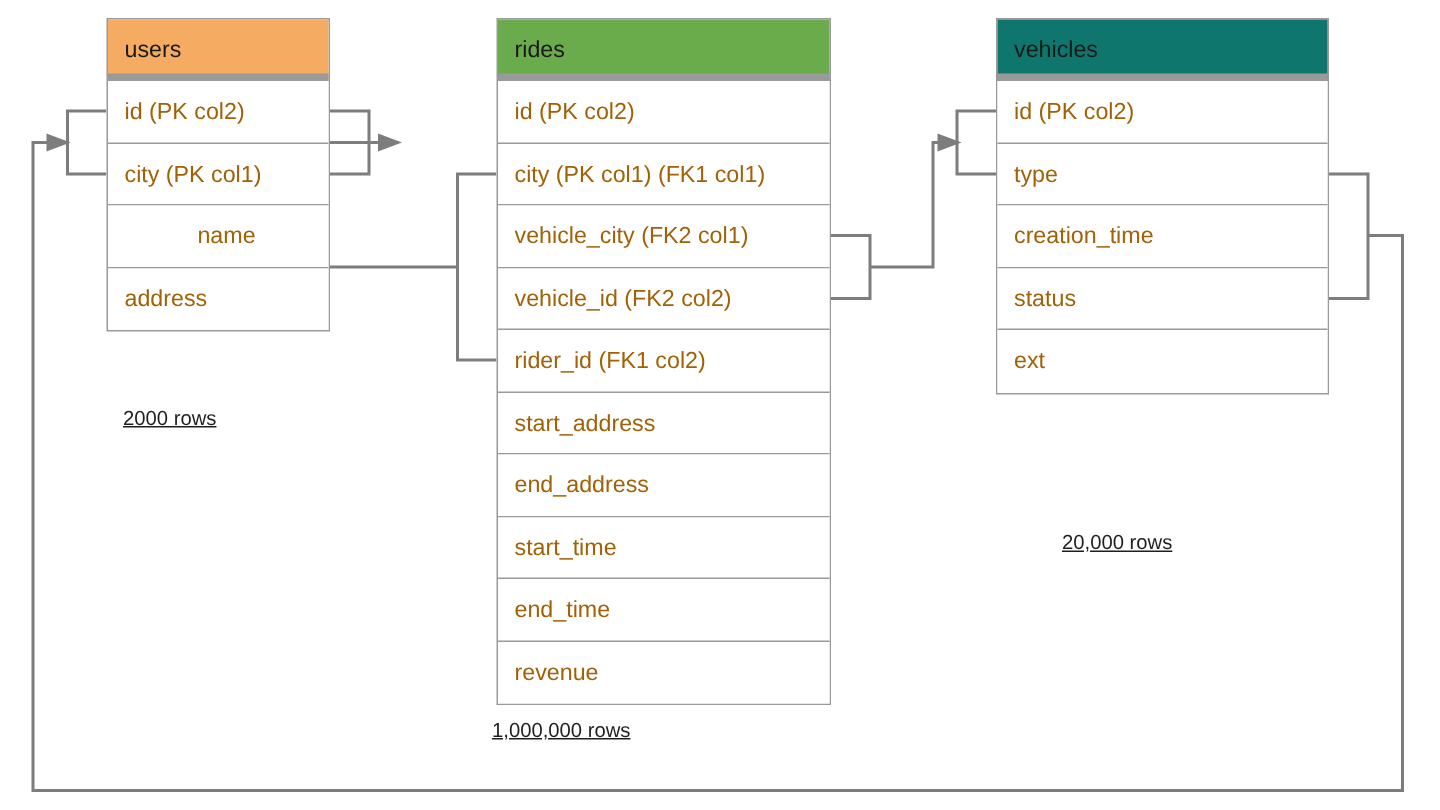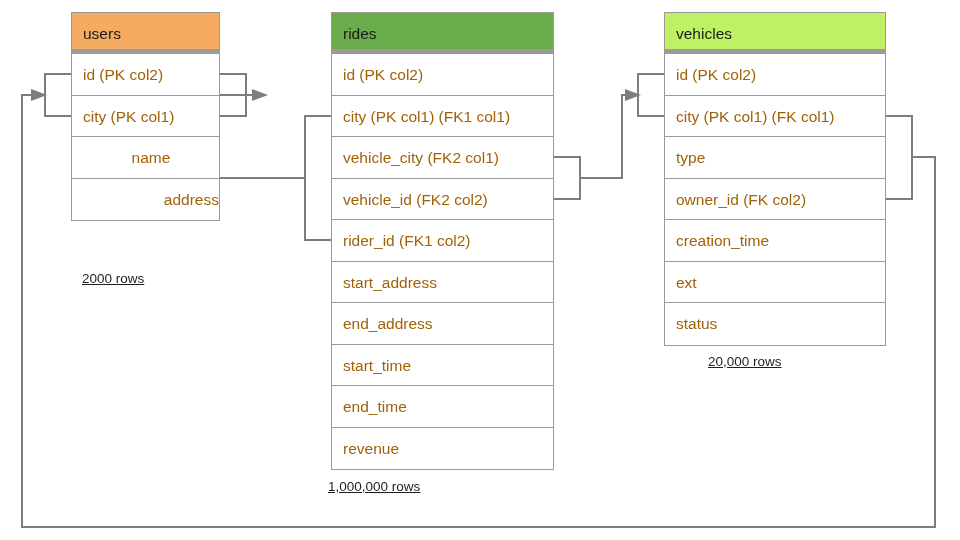--- a/index.html
+++ b/index.html
@@ -109,44 +109,42 @@
       <path class="link-path" d="M 71 74 L 45 74 L 45 116 L 71 116" style="stroke: rgb(125, 125, 125);"></path>
       <polygon class="link-arrow" points="47,95 31,89 31,101" style="fill: rgb(125, 125, 125);"></polygon>
     </g>
   </svg>
 
   <div class="er-table" style="left: 71px; top: 12px; width: 149px; border-color: rgb(154, 154, 154);">
     <div class="tbl-header" style="background: rgb(245, 172, 98); border-bottom-color: rgb(154, 154, 154);">users</div>
     <div class="tbl-row" style="border-bottom-color: rgb(154, 154, 154);">id (PK col2)</div>
     <div class="tbl-row" style="border-bottom-color: rgb(154, 154, 154);">city (PK col1)</div>
     <div class="tbl-row" style="border-bottom-color: rgb(154, 154, 154); text-align: center;">name</div>
-    <div class="tbl-row" style="border-bottom-color: rgb(154, 154, 154); text-align: right;">address</div>
+    <div class="tbl-row" style="border-bottom-color: rgb(154, 154, 154);">address</div>
   </div>
   <div class="row-count" style="left:82px; top:271px;">2000 rows</div>
 
   <div class="er-table" style="left: 331px; top: 12px; width: 223px; border-color: rgb(154, 154, 154);">
     <div class="tbl-header" style="background: rgb(106, 171, 76); border-bottom-color: rgb(154, 154, 154);">rides</div>
     <div class="tbl-row" style="border-bottom-color: rgb(154, 154, 154);">id (PK col2)</div>
     <div class="tbl-row" style="border-bottom-color: rgb(154, 154, 154);">city (PK col1) (FK1 col1)</div>
     <div class="tbl-row" style="border-bottom-color: rgb(154, 154, 154);">vehicle_city (FK2 col1)</div>
     <div class="tbl-row" style="border-bottom-color: rgb(154, 154, 154);">vehicle_id (FK2 col2)</div>
     <div class="tbl-row" style="border-bottom-color: rgb(154, 154, 154);">rider_id (FK1 col2)</div>
     <div class="tbl-row" style="border-bottom-color: rgb(154, 154, 154);">start_address</div>
     <div class="tbl-row" style="border-bottom-color: rgb(154, 154, 154);">end_address</div>
     <div class="tbl-row" style="border-bottom-color: rgb(154, 154, 154);">start_time</div>
     <div class="tbl-row" style="border-bottom-color: rgb(154, 154, 154);">end_time</div>
     <div class="tbl-row" style="border-bottom-color: rgb(154, 154, 154);">revenue</div>
   </div>
   <div class="row-count" style="left:328px; top:479px;">1,000,000 rows</div>
 
   <div class="er-table" style="left: 664px; top: 12px; width: 222px; border-color: rgb(154, 154, 154);">
-    <div class="tbl-header" style="background: #bef264; border-bottom-color: rgb(154, 154, 154);">vehicles</div>
+    <div class="tbl-header" style="background: #0f766e; border-bottom-color: rgb(154, 154, 154);">vehicles</div>
     <div class="tbl-row" style="border-bottom-color: rgb(154, 154, 154);">id (PK col2)</div>
-    <div class="tbl-row" style="border-bottom-color: rgb(154, 154, 154);">city (PK col1) (FK col1)</div>
     <div class="tbl-row" style="border-bottom-color: rgb(154, 154, 154);">type</div>
-    <div class="tbl-row" style="border-bottom-color: rgb(154, 154, 154);">owner_id (FK col2)</div>
     <div class="tbl-row" style="border-bottom-color: rgb(154, 154, 154);">creation_time</div>
+    <div class="tbl-row" style="border-bottom-color: rgb(154, 154, 154);">status</div>
     <div class="tbl-row" style="border-bottom-color: rgb(154, 154, 154);">ext</div>
-    <div class="tbl-row" style="border-bottom-color: rgb(154, 154, 154);">status</div>
   </div>
   <div class="row-count" style="left:673px; top:354px;margin-left:35px;">20,000 rows</div>
 
 </div>
 
 </body></html>

